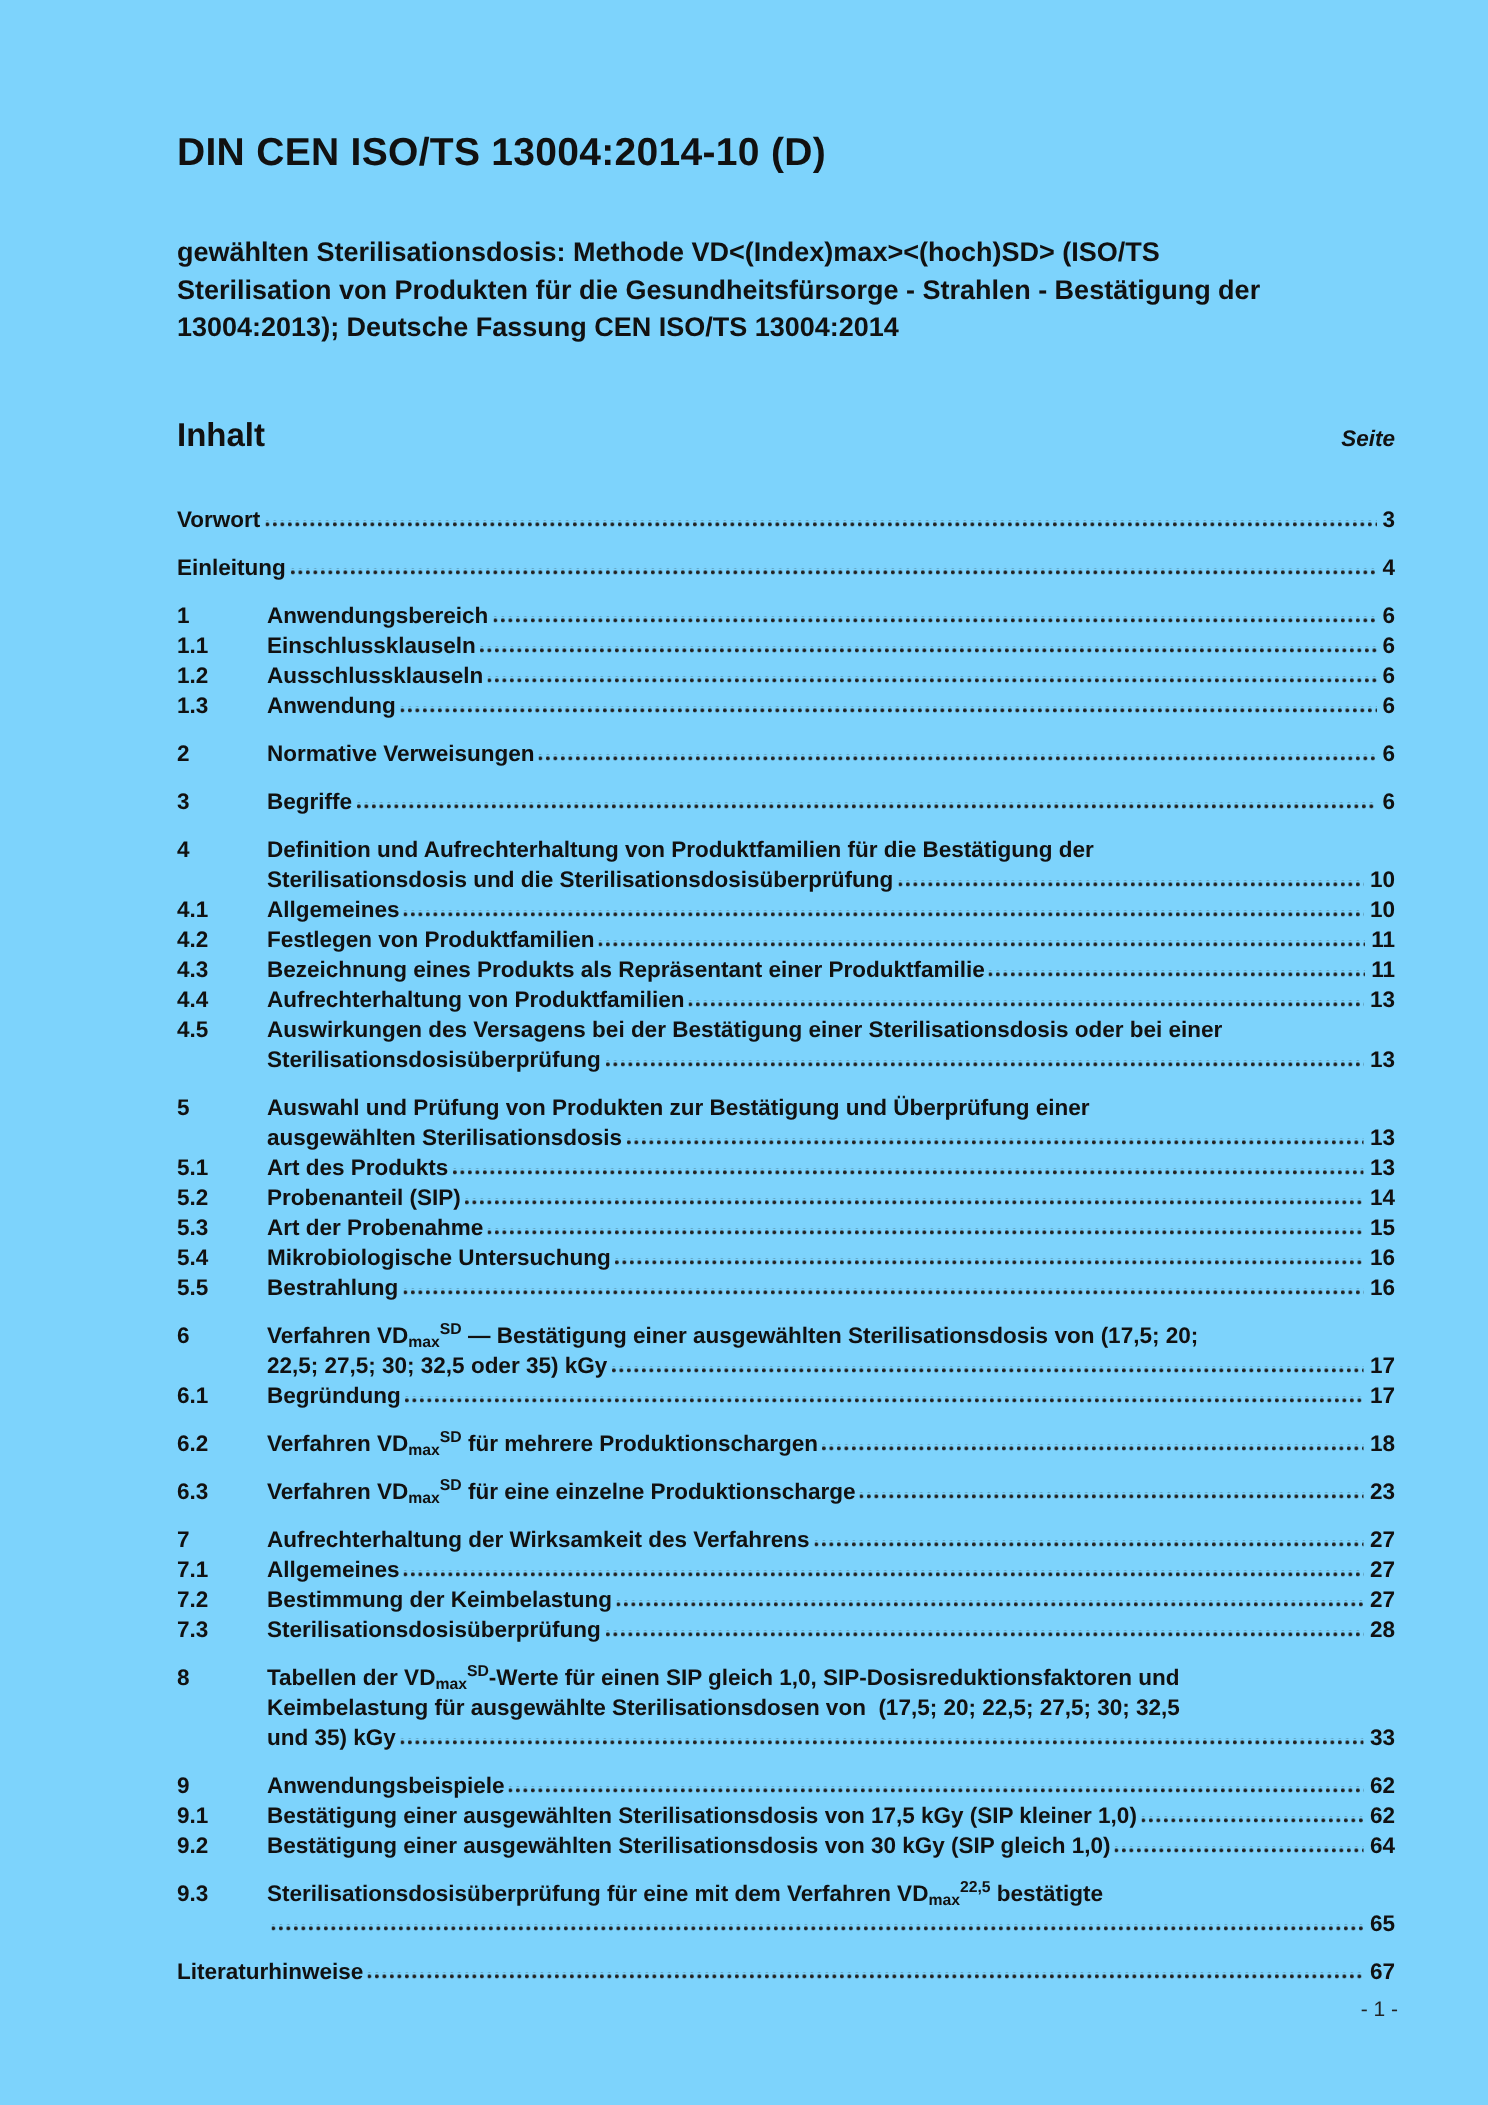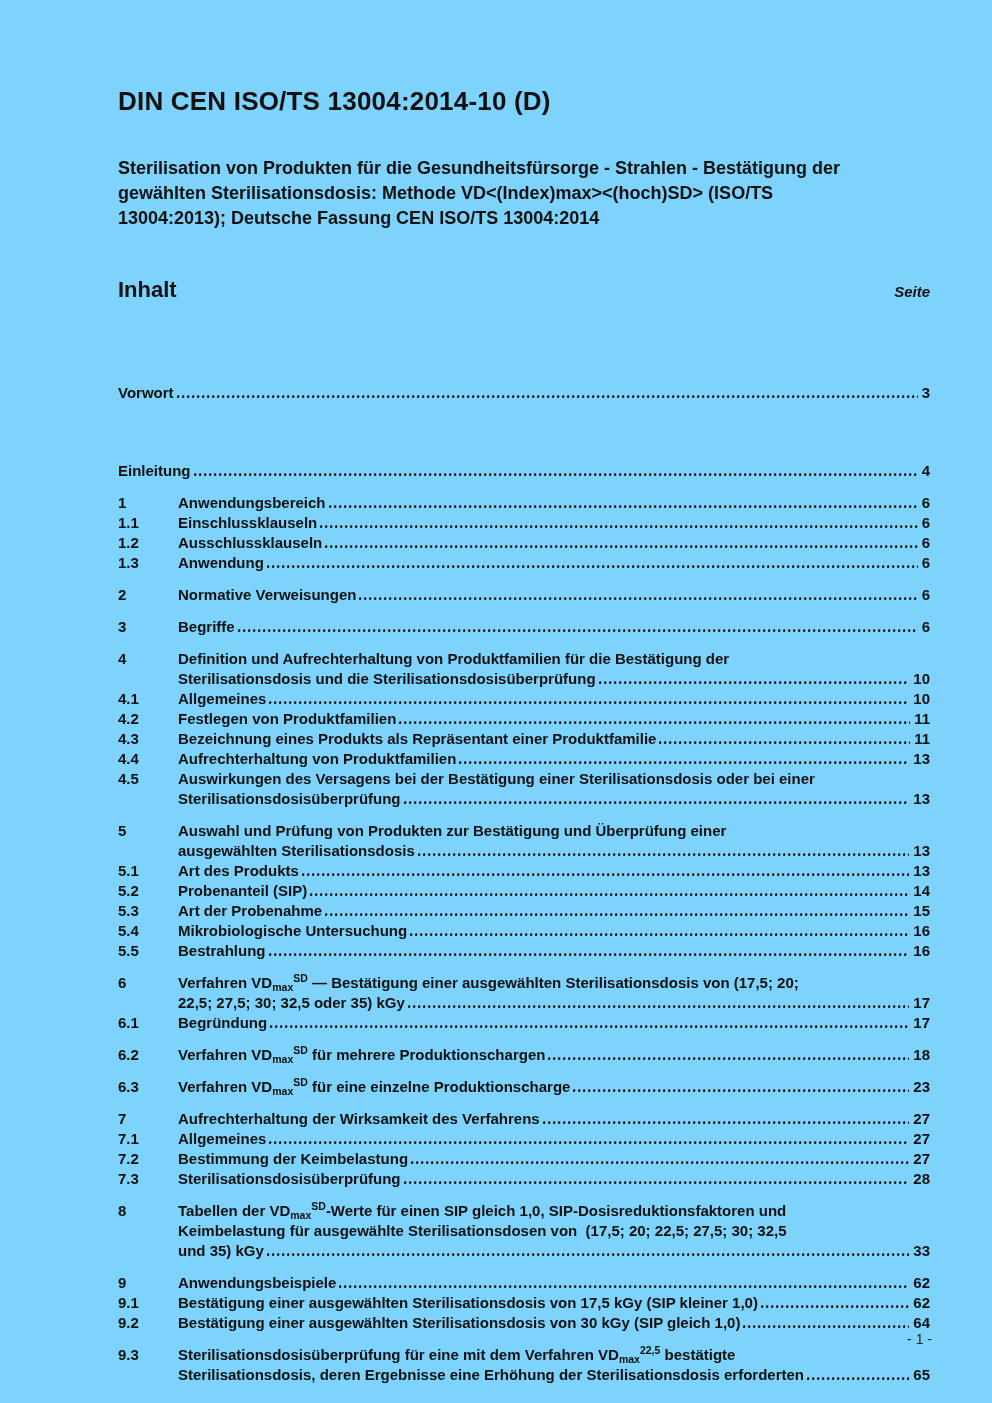--- a/index.html
+++ b/index.html
@@ -57,21 +57,20 @@
   .toc-num {
     grid-column: 1;
     line-height: 20px;
   }
   .toc-content {
     grid-column: 2;
     min-width: 0;
   }
   .toc-content.full {
     grid-column: 1 / -1;
-    margin-top: 46px;
   }
   .toc-line {
     line-height: 20px;
     white-space: pre-wrap;
   }
   .toc-lastline {
     display: flex;
     align-items: baseline;
     line-height: 20px;
   }
@@ -109,22 +108,22 @@
   }
 </style>
 </head>
 <body>
 
 <div class="page">
 
   <div class="doc-number">DIN CEN ISO/TS 13004:2014-10 (D)</div>
 
   <div class="doc-title">
+    <div>gewählten Sterilisationsdosis: Methode VD&lt;(Index)max&gt;&lt;(hoch)SD&gt; (ISO/TS</div>
     <div>Sterilisation von Produkten für die Gesundheitsfürsorge - Strahlen - Bestätigung der</div>
-    <div>gewählten Sterilisationsdosis: Methode VD&lt;(Index)max&gt;&lt;(hoch)SD&gt; (ISO/TS</div>
     <div>13004:2013); Deutsche Fassung CEN ISO/TS 13004:2014</div>
   </div>
 
   <div class="toc-header">
     <div class="toc-heading">Inhalt</div>
     <div class="seite-label">Seite</div>
   </div>
 
   <div class="toc">
       <div class="toc-entry">
@@ -449,21 +448,20 @@
             <span class="leader"></span>
             <span class="toc-page-num">64</span>
           </div>
         </div>
       </div>
       <div class="toc-entry gap">
         <div class="toc-num">9.3</div>
         <div class="toc-content">
           <div class="toc-line"><span class="toc-text"><span>Sterilisationsdosisüberprüfung für eine mit dem Verfahren VD</span><sub>max</sub><sup>22,5</sup><span> bestätigte</span></span></div>
           <div class="toc-lastline">
-            <span class="toc-text"><span>Sterilisationsdosis, deren Ergebnisse eine Erhöhung der Sterilisationsdosis erforderten</span></span>
             <span class="leader"></span>
             <span class="toc-page-num">65</span>
           </div>
         </div>
       </div>
       <div class="toc-entry gap">
         <div class="toc-content full">
           <div class="toc-lastline">
             <span class="toc-text"><span>Literaturhinweise</span></span>
             <span class="leader"></span>

